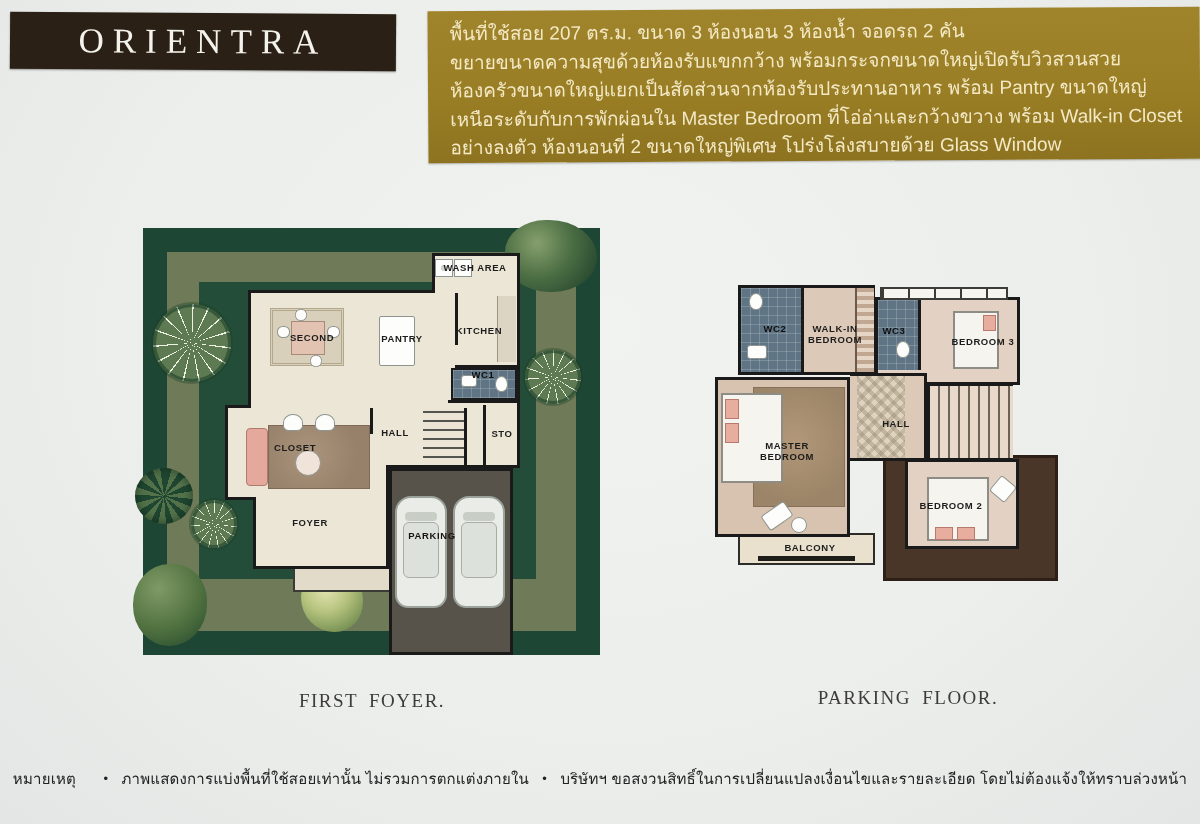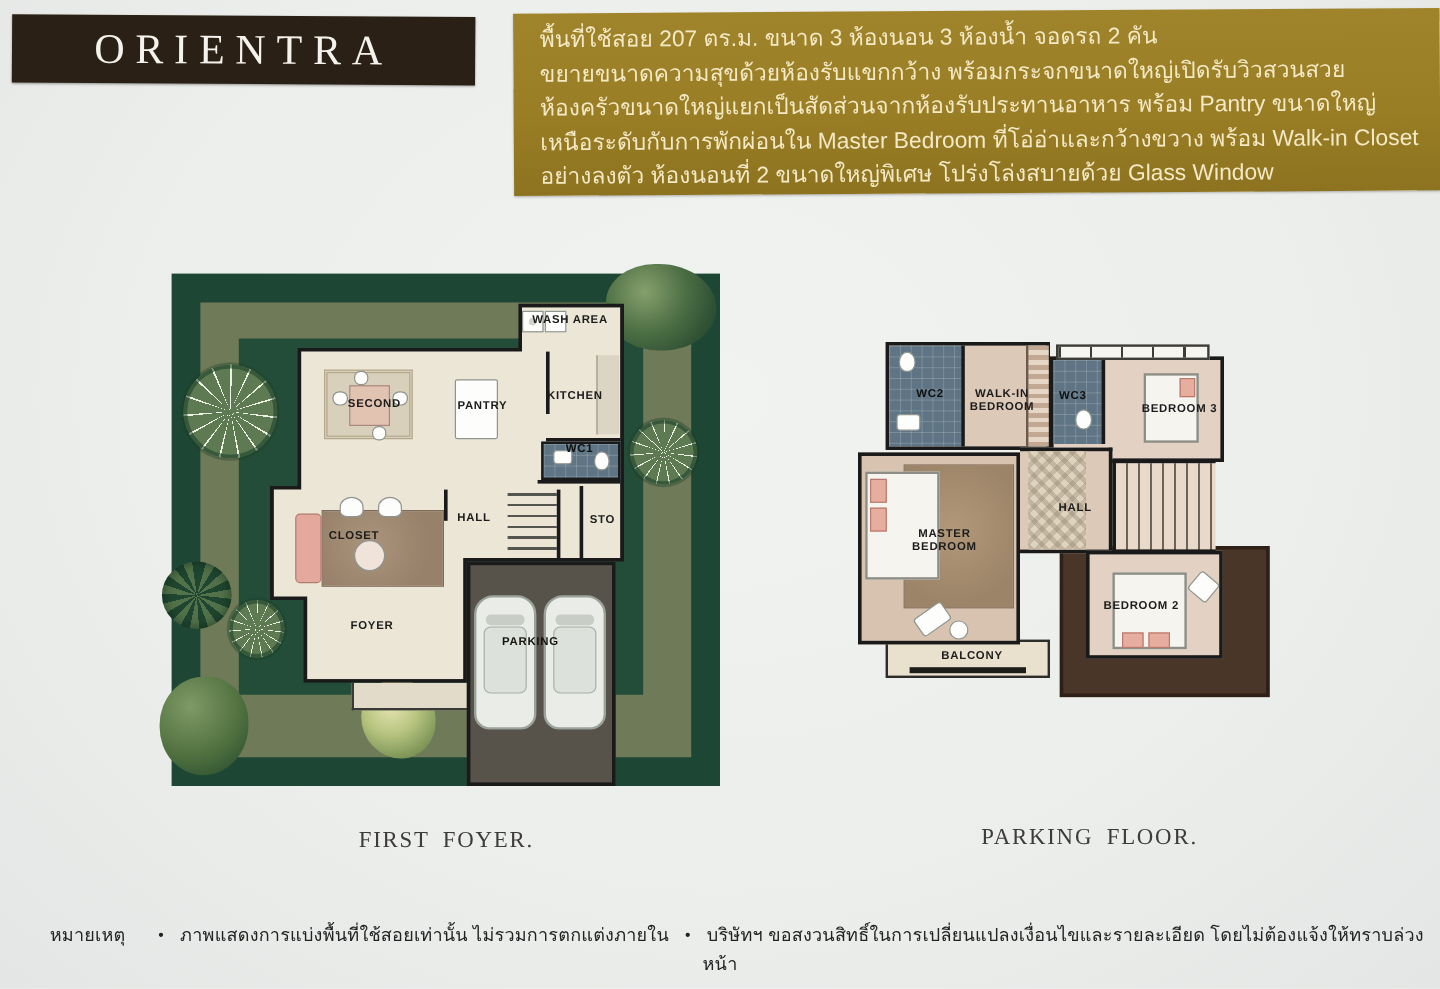--- a/index.html
+++ b/index.html
@@ -156,21 +156,21 @@
     position:absolute;left:33px;top:250px;width:137px;height:32px;z-index:9;
     background:#e9e1cd;border:2px solid #2c2c28;box-sizing:border-box;
   }
   .balcony:after{content:"";position:absolute;left:18px;right:18px;bottom:2px;height:5px;background:#1d1d1a;}
   
   .footer-line{
     position:absolute;left:0;top:767px;width:1200px;text-align:center;
     font-size:15px;color:#222;letter-spacing:.2px;
   }
   .footer-line .b{margin:0 9px;font-size:13px;position:relative;top:-1px;}
-  .footer-line .note{margin-right:14px;margin-left:28px;}
+  .footer-line .note{margin-right:14px;}
 </style>
 </head>
 <body>
 
 <div class="abs brand-bar">
   <span>ORIENTRA</span>
 </div>
 
 <div class="abs gold-box">
   <div>พื้นที่ใช้สอย 207 ตร.ม. ขนาด 3 ห้องนอน 3 ห้องน้ำ จอดรถ 2 คัน</div>
@@ -233,21 +233,21 @@
 
   <div class="rlabel" style="left:332px;top:39px;">WASH AREA</div>
   <div class="rlabel" style="left:336px;top:102px;">KITCHEN</div>
   <div class="rlabel" style="left:259px;top:110px;">PANTRY</div>
   <div class="rlabel" style="left:169px;top:109px;">SECOND</div>
   <div class="rlabel" style="left:340px;top:146px;color:#10100f;">WC1</div>
   <div class="rlabel" style="left:252px;top:204px;">HALL</div>
   <div class="rlabel" style="left:359px;top:205px;">STO</div>
   <div class="rlabel" style="left:152px;top:219px;">CLOSET</div>
   <div class="rlabel" style="left:167px;top:294px;">FOYER</div>
-  <div class="rlabel" style="left:299px;top:307px;color:#15140f;">PARKING</div>
+  <div class="rlabel" style="left:289px;top:307px;color:#15140f;">PARKING</div>
 </div>
 
 <div class="abs" id="plan2">
   <div class="roofL"></div>
 
   <div class="block wood1" style="left:33px;top:2px;width:137px;height:90px;"></div>
   <div class="block wood2" style="left:170px;top:14px;width:145px;height:88px;"></div>
   <div class="block wood3" style="left:10px;top:94px;width:135px;height:160px;"></div>
   <div class="block wood1" style="left:145px;top:90px;width:77px;height:88px;border-left:none;"></div>
   <div class="stairs2" style="left:222px;top:100px;width:86px;height:78px;"></div>

